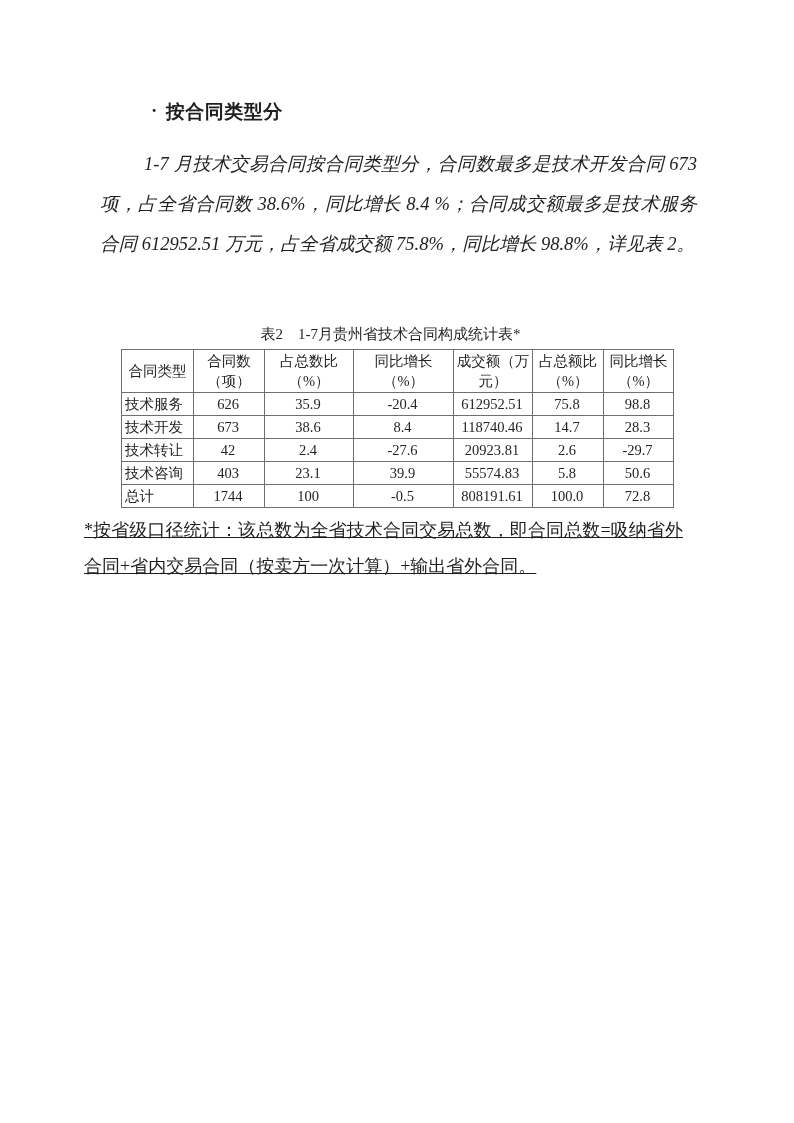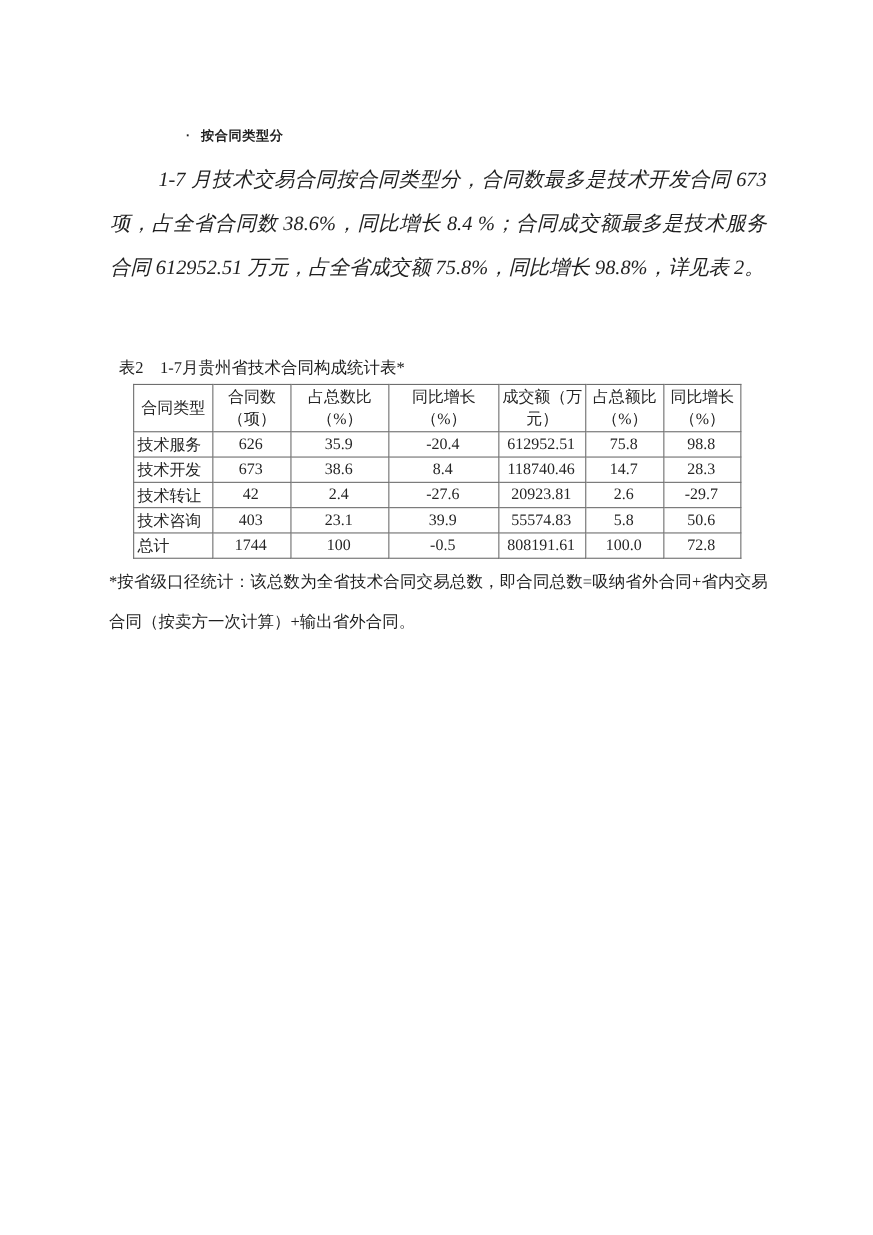--- a/index.html
+++ b/index.html
@@ -13,26 +13,25 @@
     height: 1123px;
     background: #ffffff;
     color: #1f1f1f;
     font-family: "Liberation Serif", "DejaVu Serif", serif;
     overflow: hidden;
   }
   .heading {
     position: absolute;
     top: 99px;
     left: 151px;
-    margin: 16px;
-    font-size: 12px;
+    margin: 0;
+    font-size: 19px;
     font-weight: bold;
     letter-spacing: 0.5px;
     white-space: nowrap;
-    font-family: Liberation Mono, monospace;
   }
   .heading .bullet {
     display: inline-block;
     margin-right: 8px;
     transform: translateY(-1px);
   }
   .para {
     position: absolute;
     top: 144px;
     left: 100px;
@@ -41,22 +40,23 @@
     font-size: 18.5px;
     line-height: 40px;
     text-align: justify;
     text-align-last: left;
     text-indent: 44px;
     font-style: italic;
   }
   .tbl-title {
     position: absolute;
     top: 325px;
-    left: 108px;
+    left: 92px;
     width: 597px;
+    text-align: center;
     font-size: 15px;
     white-space: nowrap;
   }
   table.stats {
     position: absolute;
     top: 349px;
     left: 121px;
     width: 552px;
     border-collapse: collapse;
     table-layout: fixed;
@@ -83,27 +83,28 @@
     padding: 0 4px 0 2px;
     white-space: nowrap;
   }
   table.stats tbody td.cat {
     text-align: left;
     padding: 0 2px 0 3px;
   }
   .footnote {
     position: absolute;
     top: 513px;
-    left: 99px;
+    left: 84px;
     width: 599px;
     margin: 0;
-    font-size: 15px;
+    font-size: 18px;
     line-height: 35.5px;
     text-align: justify;
     text-align-last: left;
+    text-decoration: underline;
   }
 </style>
 </head>
 <body>
 
 <div class="page">
 
   <h2 class="heading">
     <span class="bullet">·</span><span>按合同类型分</span>
   </h2>

